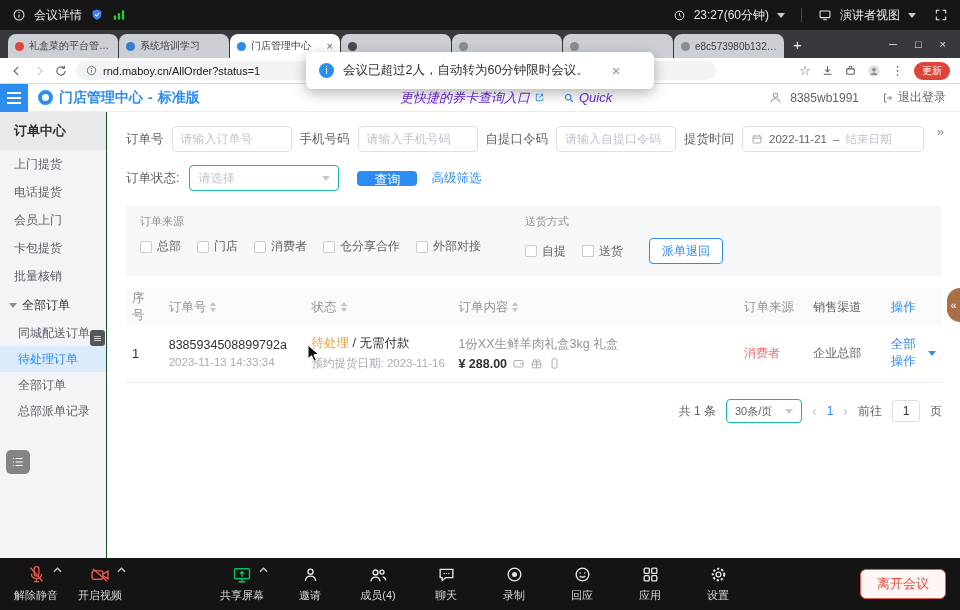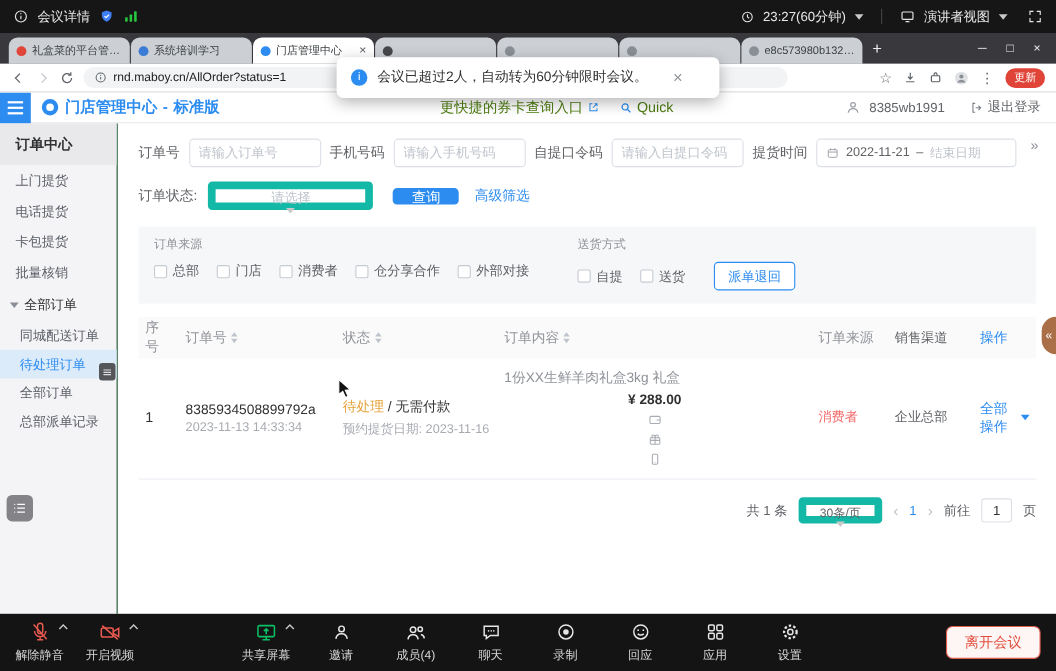--- a/index.html
+++ b/index.html
@@ -46,21 +46,21 @@
   
   .apph { position:absolute; top:84px; left:0; right:0; height:28px; background:#fff; border-bottom:1px solid #ececec;
           display:flex; align-items:center; z-index:5; }
   .burger { width:28px; height:28px; background:#2d8cf0; display:flex; align-items:center; justify-content:center; flex:none; }
   .bars { width:14px; height:2px; background:#fff; position:relative; }
   .bars::before,.bars::after { content:""; position:absolute; left:0; width:14px; height:2px; background:#fff; }
   .bars::before { top:-5px; } .bars::after { top:5px; }
   .logo { width:15px; height:15px; border:4px solid #2d8cf0; border-radius:50%; margin-left:10px; }
   .brand { color:#2d8cf0; font-weight:bold; font-size:14px; margin-left:6px; display:flex; gap:5px; }
   .hcenter { position:absolute; left:400px; display:flex; align-items:center; gap:18px; font-size:13px; }
-  .bluelink { color:#4d7c0f; display:flex; align-items:center; gap:4px; cursor:pointer; }
+  .bluelink { color:#6d28d9; display:flex; align-items:center; gap:4px; cursor:pointer;font-style:italic; }
   .hright { margin-left:auto; display:flex; align-items:center; gap:7px; padding-right:14px; font-size:12px; color:#606266; }
   .logoutl { display:flex; align-items:center; gap:4px; margin-left:16px; color:#606266; cursor:pointer; }
 
   
   .sidebar { position:absolute; left:0; top:112px; width:107px; bottom:52px; background:#f4f4f6; border-right:1px solid #14532d; }
   .sb-section { height:38px; display:flex; align-items:center; padding-left:14px; background:#e9e9ec;
                 font-weight:bold; color:#303133; font-size:13px; }
   .sb-item { height:28px; display:flex; align-items:center; padding-left:14px; font-size:12px; color:#5a5e66; cursor:pointer; }
   .sb-group { height:30px; display:flex; align-items:center; gap:5px; padding-left:9px; font-size:12px; color:#303133; cursor:pointer; }
   .sb-group .tri-dn { border-top-color:#8a8e96; }
@@ -76,22 +76,22 @@
   .collapse { position:absolute; top:12px; right:16px; color:#909399; font-size:13px; }
   .frow { display:flex; align-items:center; gap:8px; font-size:12.5px; color:#606266; }
   .frow label { flex:none; }
   .txt { width:120px; height:26px; border:1px solid #dcdfe6; border-radius:4px; padding:0 8px; font-size:12px; color:#303133;
          font-family:inherit; outline:none; }
   .txt::placeholder { color:#bfc4cc; }
   .daterange { width:182px; height:26px; border:1px solid #dcdfe6; border-radius:4px; display:flex; align-items:center;
                gap:6px; padding:0 8px; font-size:11.5px; color:#606266; }
   .daterange .ph { color:#bfc4cc; }
   .frow2 { margin-top:13px; display:flex; align-items:center; gap:10px; font-size:12.5px; color:#606266; }
-  .select { width:150px; height:26px; border:7px solid #14b8a6; border-radius:4px; display:flex; align-items:center;
-            justify-content:space-between; padding:0 8px; font-size:12px; color:#303133; background:#fff;flex-direction:column; }
+  .select { width:150px; height:26px; border:1px solid #14b8a6; border-radius:4px; display:flex; align-items:center;
+            justify-content:space-between; padding:0 8px; font-size:12px; color:#303133; background:#fff; }
   .select .ph { color:#bfc4cc; }
   .btn-primary { background:#2d8cf0; color:#fff; border:none; border-radius:4px; height:15px; padding:0 17px;
                  font-size:13px; margin-left:8px; font-family:inherit; }
   .advlink { color:#2d8cf0; margin-left:4px; cursor:pointer; }
 
   .panel { margin-top:15px; background:#f6f7f9; padding:8px 14px 12px; display:flex; gap:44px; align-items:flex-start; }
   .plabel { font-size:11px; color:#909399; margin-bottom:9px; }
   .prow { display:flex; align-items:center; gap:16px; font-size:12px; color:#606266; }
   .cbw { display:flex; align-items:center; gap:5px; cursor:pointer; }
   .cb { width:12px; height:12px; border:1px solid #c6cad1; background:#fff; border-radius:2px; flex:none; }
@@ -105,21 +105,21 @@
   .th { display:flex; align-items:center; }
   .sort { display:inline-flex; flex-direction:column; gap:2px; margin-left:4px; }
   .sort i { width:0; height:0; border-left:3.5px solid transparent; border-right:3.5px solid transparent; }
   .sort .up { border-bottom:4px solid #c0c4cc; }
   .sort .dn { border-top:4px solid #c0c4cc; }
   .trow { display:flex; align-items:center; padding:9px 0 11px; border-bottom:1px solid #ebeef5; }
   .l1 { color:#303133; font-size:12.5px; }
   .l2 { color:#a8abb2; font-size:11.5px; margin-top:4px; }
   .warn { color:#e6a23c; }
   .graytx { color:#8f9399; }
-  .pricew { display:flex; align-items:center; gap:5px; margin-top:4px;flex-direction:column; }
+  .pricew { display:flex; align-items:center; gap:5px; margin-top:4px; }
   .price { font-weight:bold; color:#303133; font-size:12.5px; }
   .danger { color:#f56c6c; font-size:12px; }
   .c-channel { font-size:12px; color:#606266; }
   .c-action { color:#2d8cf0; display:flex; align-items:center; gap:4px; font-size:12.5px; cursor:pointer; }
   .c-action .tri-dn { border-top-color:#2d8cf0; }
 
   .pager { display:flex; align-items:center; justify-content:flex-end; gap:10px; margin-top:16px; font-size:12px; color:#606266; }
   .select.sm { width:76px; height:24px; font-size:11px; color:#606266; }
   .pg-arrow { color:#c0c4cc; font-size:14px; }
   .pg-cur { color:#2d8cf0; }
@@ -335,20 +335,21 @@
       </span>
       <span>退出登录</span>
     </span>
   </div>
 </div>
 
 <aside class="sidebar">
   <div class="sb-section">订单中心</div>
   <div class="sb-item">上门提货</div>
   <div class="sb-item">电话提货</div>
+  <div class="sb-item">会员上门</div>
   <div class="sb-item">卡包提货</div>
   <div class="sb-item">批量核销</div>
   <div class="sb-group">
     <span class="tri-dn"></span>
     <span>全部订单</span>
   </div>
   <div class="sb-sub">同城配送订单</div>
   <div class="sb-sub active">待处理订单</div>
   <div class="sb-sub">全部订单</div>
   <div class="sb-sub">总部派单记录</div>

